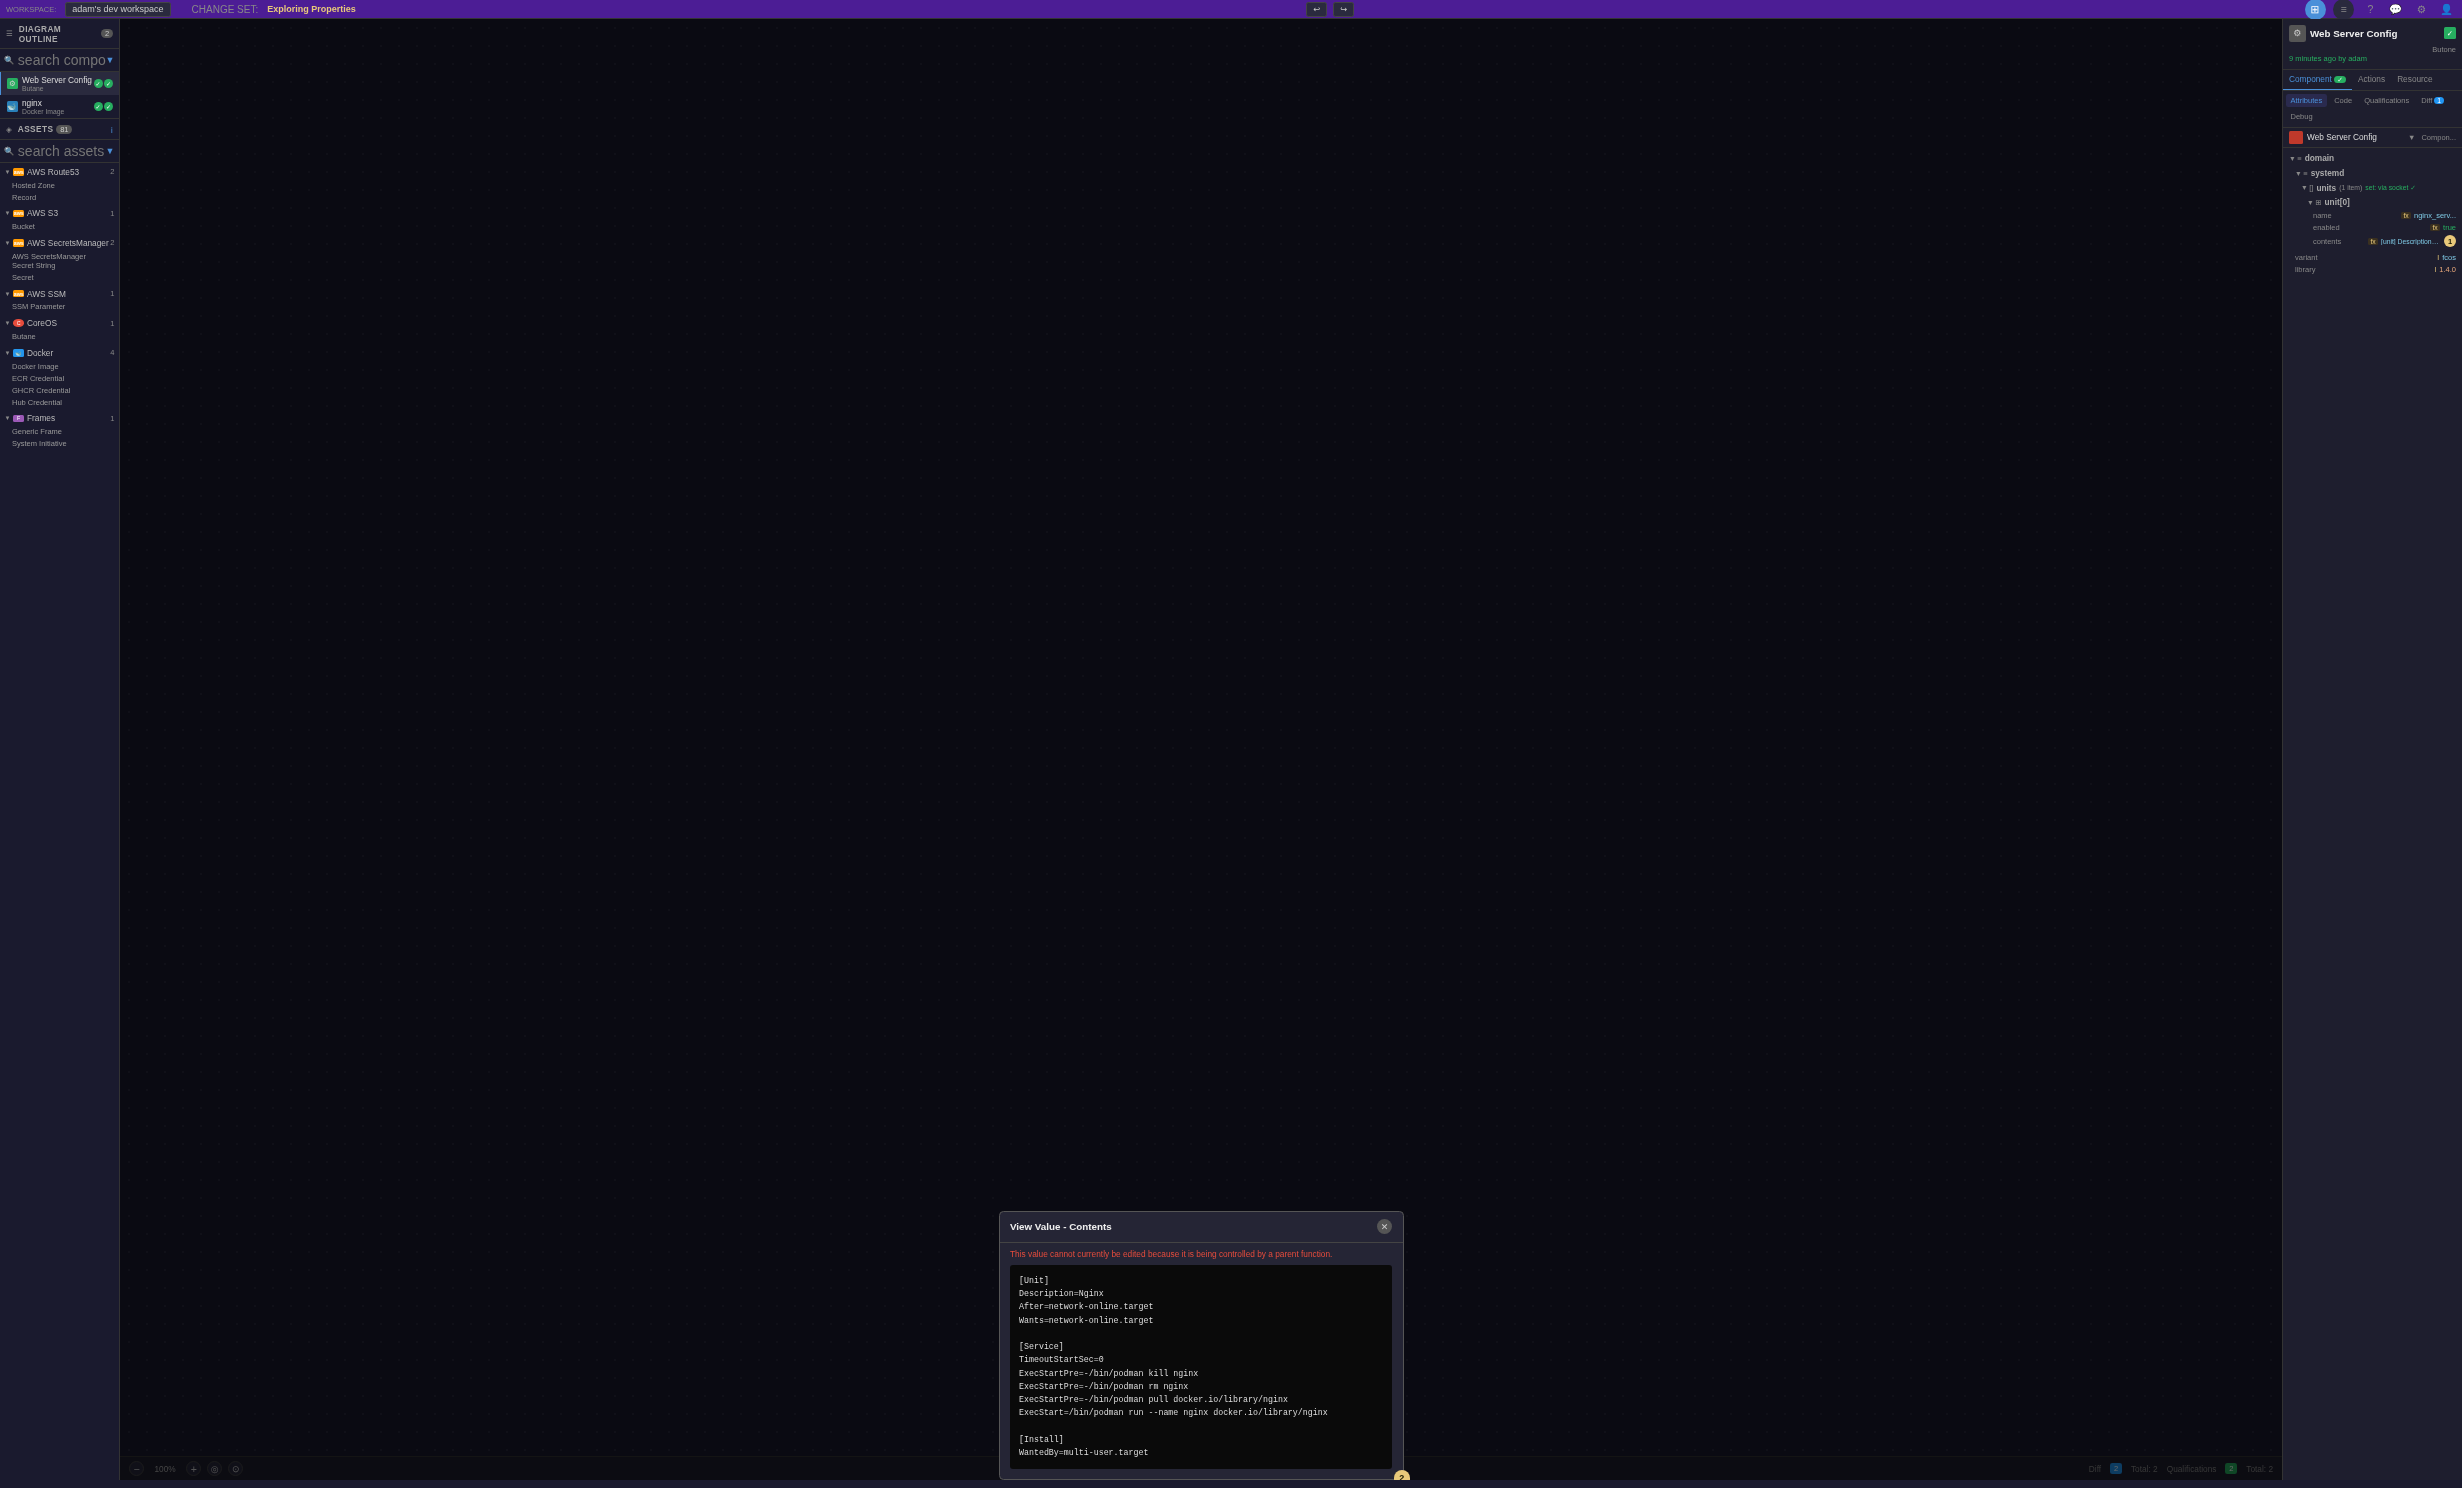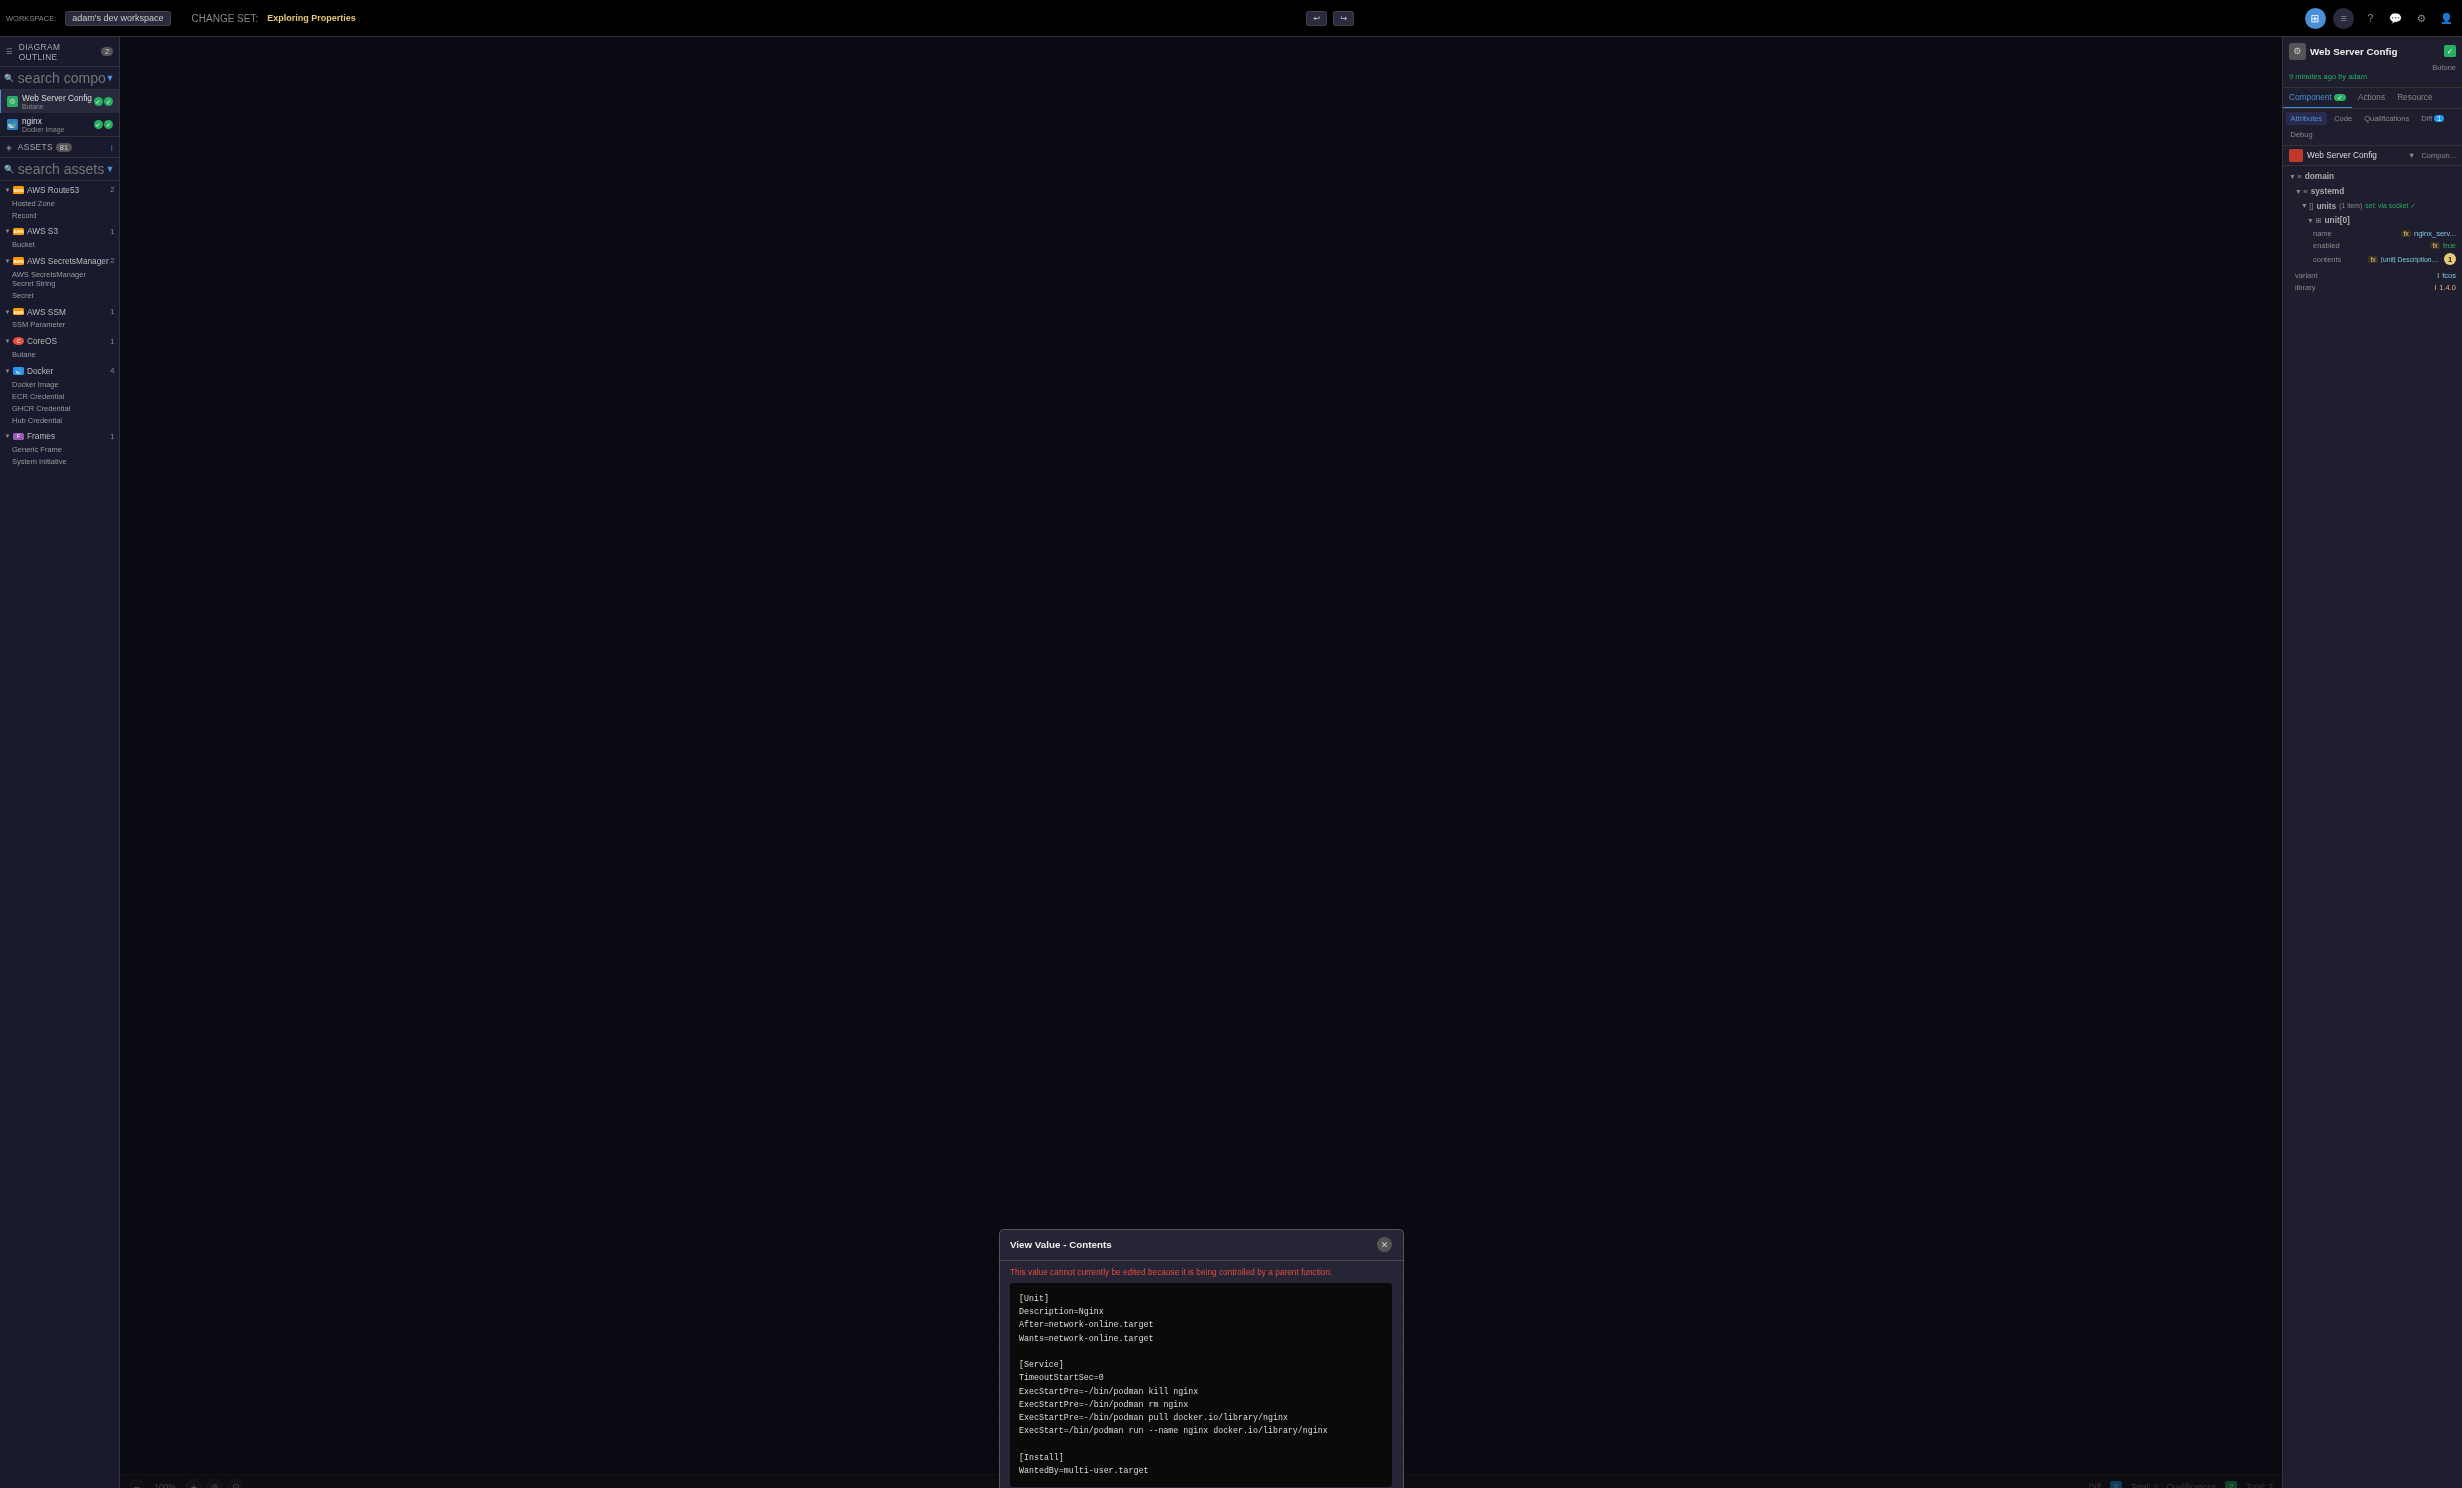--- a/index.html
+++ b/index.html
@@ -1,40 +1,40 @@
 <!DOCTYPE html>
 <html style="font-size:12px"><head>
   <meta charset="utf-8">
   <style>
     * { box-sizing: border-box; margin: 0; padding: 0; }
     body { background: #1a1a2e; color: #ccc; font-family: 'Segoe UI', Arial, sans-serif; font-size: 9px; overflow: hidden; width: 100vw; height: 100vh; }
 
     
     .top-bar {
-      display: flex; align-items: center; height: 37px;
-      background: #000000; border-bottom: 0.8px solid #333;
+      display: flex; align-items: center; height: 19px;
+      background: #4c1d95; border-bottom: 0.8px solid #333;
       padding: 0 6px; gap: 9px;
     }
     .workspace-label { color: #888; font-size: 7.5px; }
     .workspace-name { color: #ccc; font-size: 9px; background: #2a2a3e; border: 0.8px solid #444; border-radius: 2.3px; padding: 1.5px 6px; }
     .change-set-label { color: #888; font-size: 10px; margin-left: 12px; }
     .change-set-name { color: #e8c97a; font-size: 9px; font-weight: bold; }
     .top-center { flex: 1; display: flex; justify-content: center; gap: 6px; }
     .top-icon-btn { width: 21px; height: 21px; border-radius: 50%; border: none; cursor: pointer; display: flex; align-items: center; justify-content: center; font-size: 10.5px; }
     .top-icon-btn.active { background: #4a90d9; color: white; }
     .top-icon-btn.inactive { background: #2a2a3e; color: #888; }
     .top-right-icon { width: 18px; height: 18px; color: #888; cursor: pointer; display: flex; align-items: center; justify-content: center; font-size: 10.5px; }
 
     
     .main-layout { display: flex; height: calc(100vh - 27px); }
 
     
     .left-sidebar { width: 120px; background: #1a1a2e; border-right: 0.8px solid #333; display: flex; flex-direction: column; flex-shrink: 0; }
     .sidebar-section-header { display: flex; align-items: center; padding: 4.5px 6px; border-bottom: 0.8px solid #333; gap: 3px; }
-    .sidebar-section-title { font-size: 8.3px; font-weight: normal; color: #aaa; text-transform: uppercase; letter-spacing: 0.4px; }
+    .sidebar-section-title { font-size: 8.3px; font-weight: bold; color: #aaa; text-transform: uppercase; letter-spacing: 0.4px; }
     .sidebar-badge { background: #555; color: #ccc; border-radius: 6px; padding: 0 3.8px; font-size: 7.5px; }
     .search-bar { display: flex; align-items: center; padding: 3px 4.5px; border-bottom: 0.8px solid #333; }
     .search-input { background: transparent; border: none; color: #aaa; font-size: 14px; width: 100%; outline: none; }
     .search-icon { color: #666; font-size: 8.3px; margin-right: 3px; }
     .filter-icon { color: #4a90d9; font-size: 9px; cursor: pointer; margin-left: auto; }
 
     
     .component-item { display: flex; align-items: center; padding: 3px 6px; cursor: pointer; border-left: 1.5px solid transparent; }
     .component-item.selected { background: #2a2a3e; border-left-color: #4a90d9; }
     .component-icon { width: 10.5px; height: 10.5px; margin-right: 4.5px; border-radius: 1.5px; display: flex; align-items: center; justify-content: center; font-size: 7.5px; }

